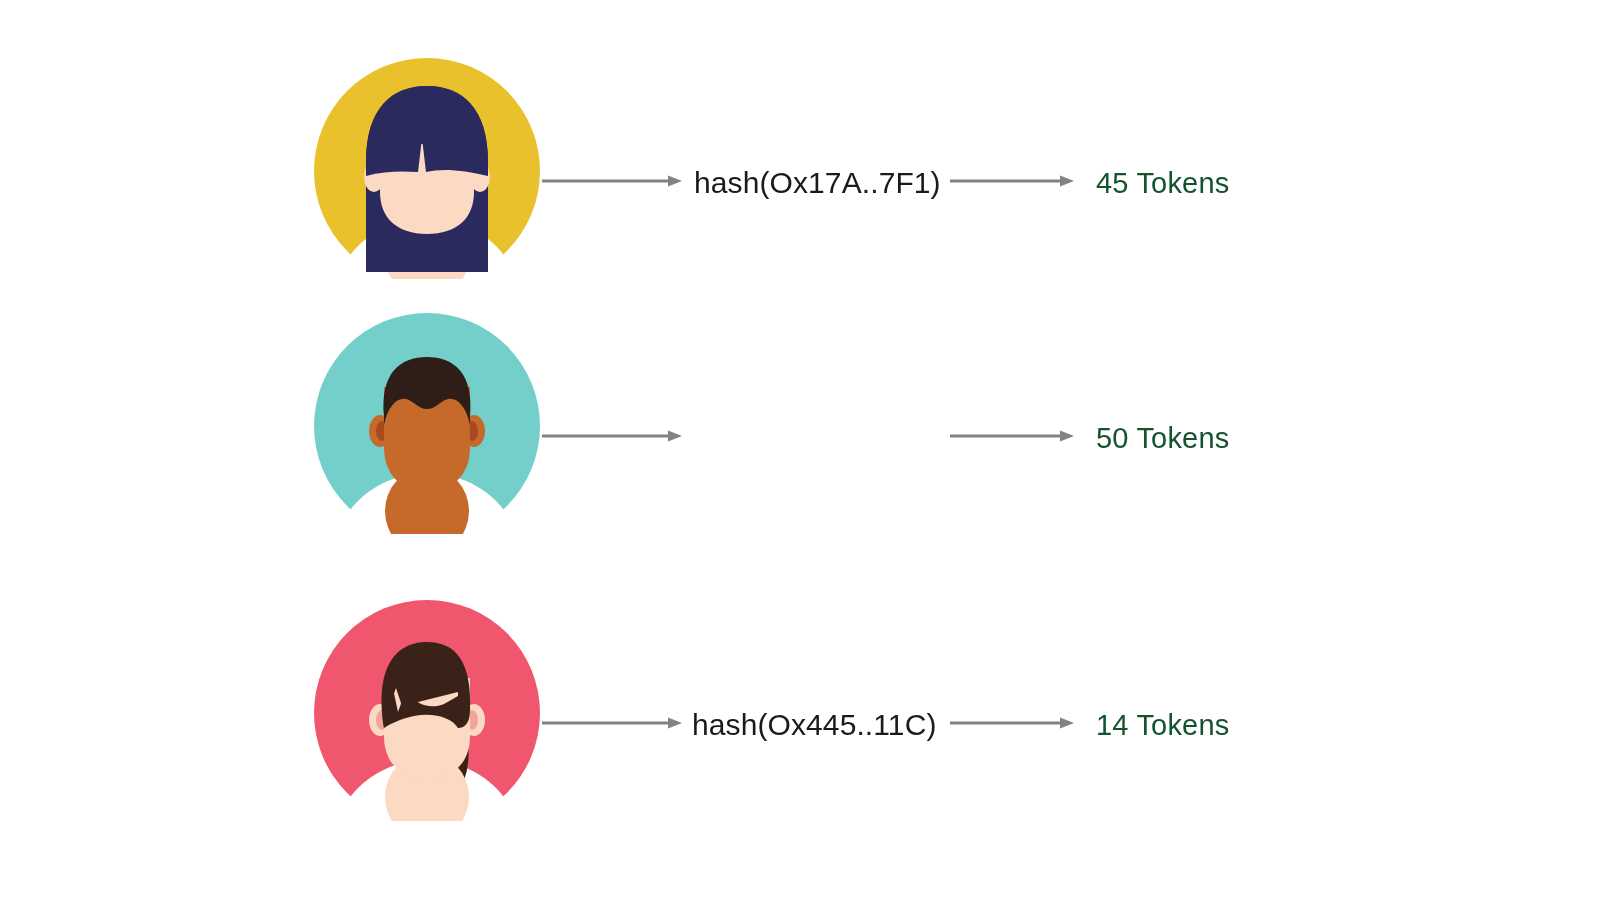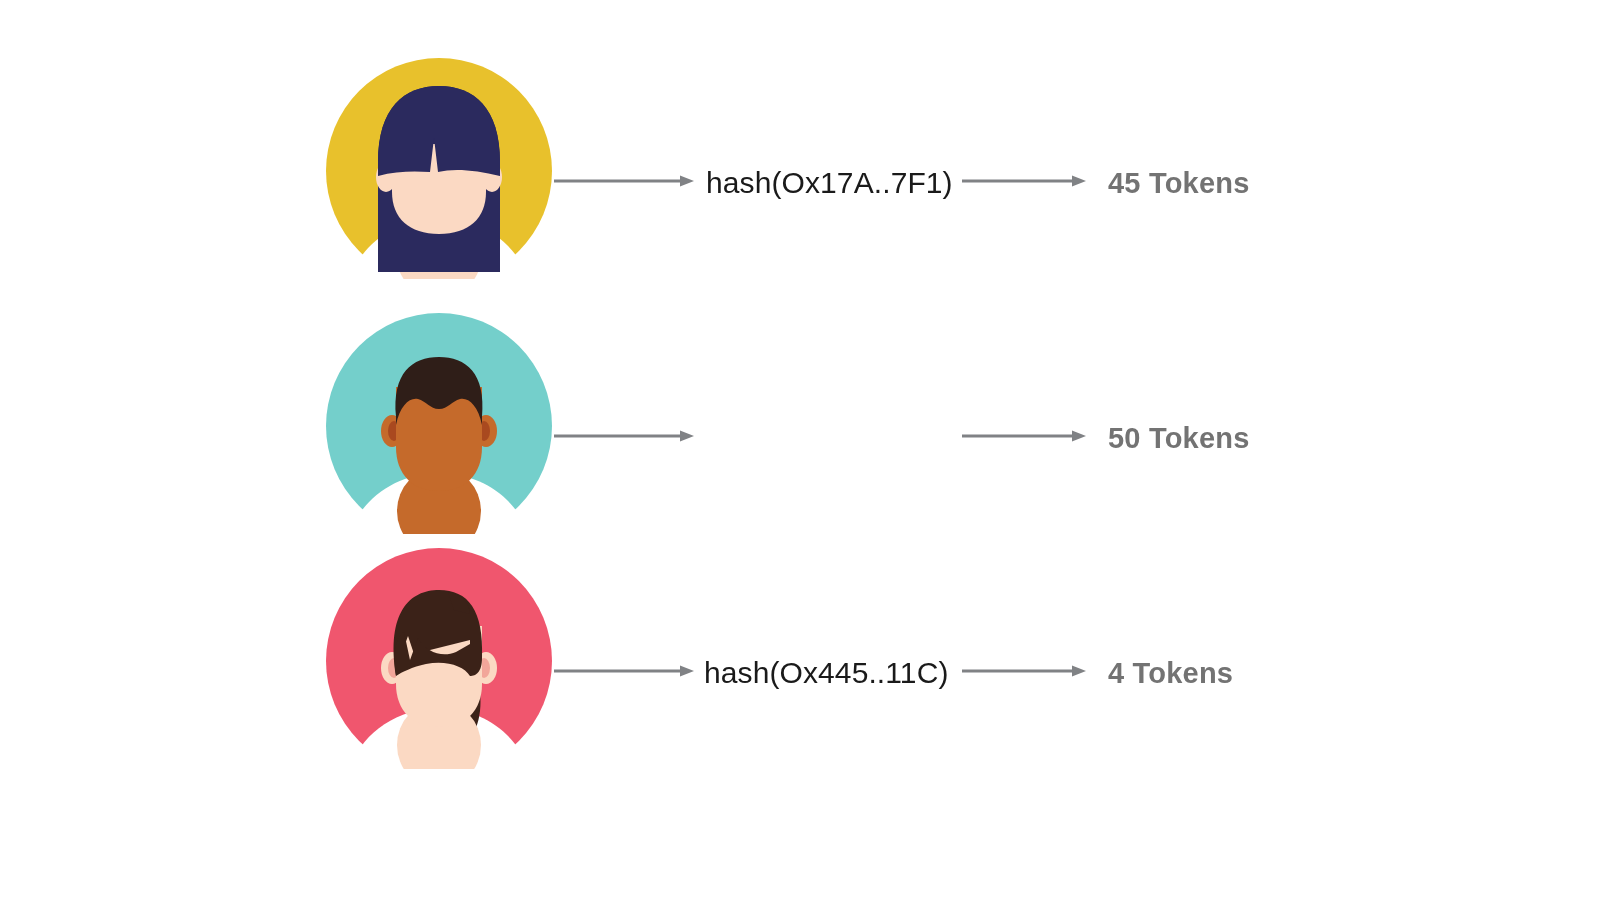--- a/index.html
+++ b/index.html
@@ -11,32 +11,31 @@
     width: 1600px;
     height: 900px;
     position: relative;
     overflow: hidden;
     font-family: "Liberation Sans", sans-serif;
   }
 
   .diagram {
     position: absolute;
     inset: 0;
-    margin-left: 12px;
   }
 
   .row {
     position: absolute;
     left: 0;
     width: 1600px;
     height: 256px;
   }
   .row-0 { top: 58px; }
   .row-1 { top: 313px; }
-  .row-2 { top: 548px; }
+  .row-2 { top: 600px; }
 
   .avatar {
     position: absolute;
     left: 314px;
     top: 0;
     width: 226px;
     height: 221px;
   }
   .avatar svg {
     display: block;
@@ -76,22 +75,22 @@
     line-height: 38px;
   }
   .row-1 .hash-label { left: 688px; }
   .row-2 .hash-label { left: 692px; }
 
   .token-label {
     position: absolute;
     left: 1096px;
     top: 106px;
     font-size: 29px;
-    font-weight: bold;
-    color: #737373;
+    font-weight: normal;
+    color: #14532d;
     white-space: nowrap;
     line-height: 38px;
     letter-spacing: 0.2px;
   }
 </style>
 </head>
 <body>
 
 <div class="diagram">
 
@@ -236,16 +235,16 @@
 
     <div class="hash-label">hash(Ox445..11C)</div>
 
     <div class="arrow-b">
       <svg viewBox="0 0 124 14" xmlns="http://www.w3.org/2000/svg">
         <line x1="0" y1="7" x2="110" y2="7" stroke="#808285" stroke-width="3"></line>
         <polygon points="110,1.5 124,7 110,12.5" fill="#808285"></polygon>
       </svg>
     </div>
 
-    <div class="token-label">4 Tokens</div>
+    <div class="token-label">14 Tokens</div>
   </div>
 
 </div>
 
 </body></html>

